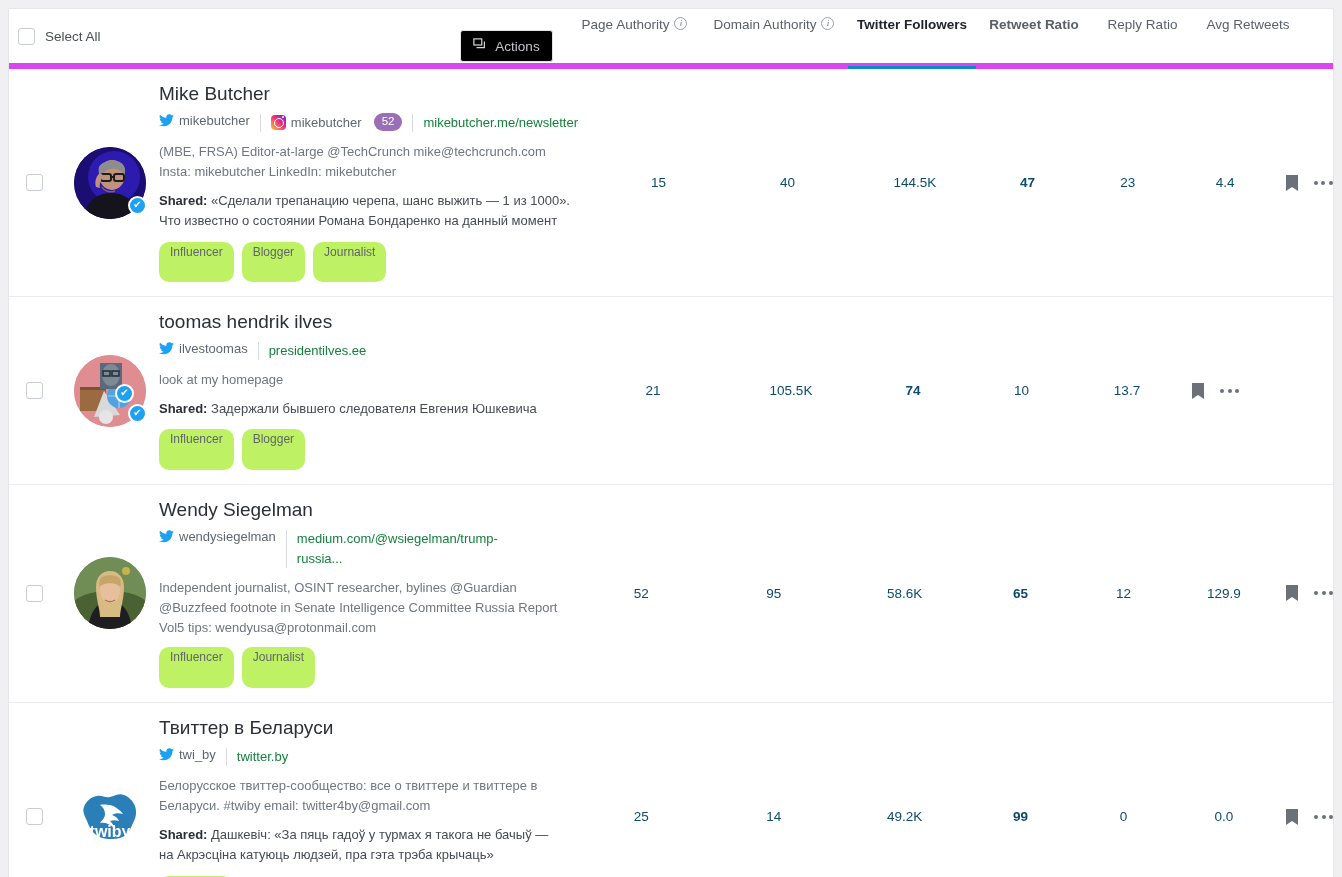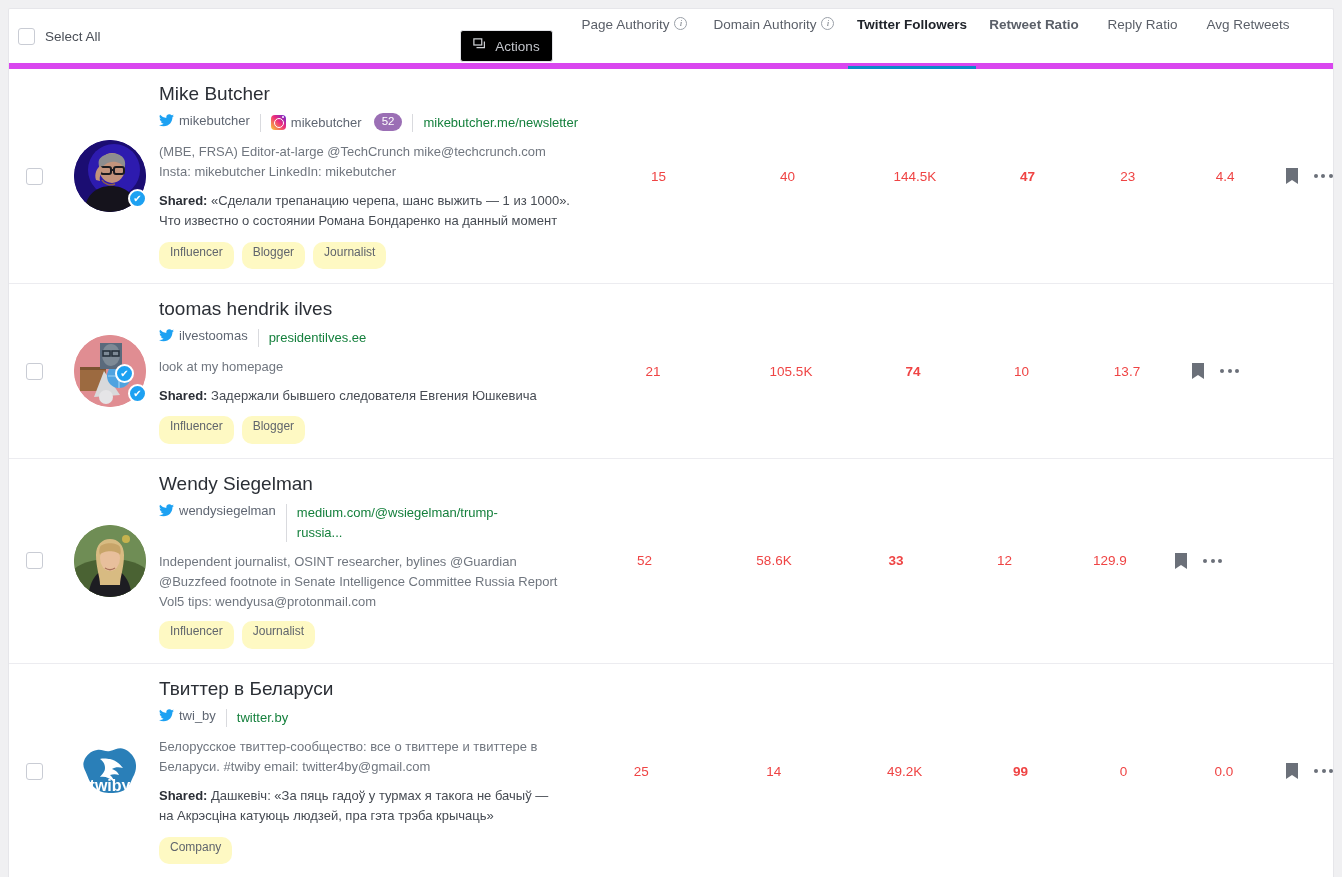--- a/index.html
+++ b/index.html
@@ -260,34 +260,34 @@
   }
   .shared {
     font-size: 13px;
     color: #464b53;
     line-height: 1.55;
     margin-bottom: 10px;
   }
   .shared b { color: #2b2f36; }
   .tags { display: flex; gap: 8px; flex-wrap: wrap; }
   .tag {
-    background: #fef9c3;
+    background: #bef264;
     color: #60656d;
     border-radius: 10px;
     font-size: 12px;
-    padding: 3px 11px 9px 11px;
+    padding: 3px 11px 22px 11px;
     line-height: 1.3;
     white-space: nowrap;
   }
   .num {
     display: flex;
     align-items: center;
     justify-content: center;
     font-size: 13.5px;
-    color: #ef4444;
+    color: #0c4a6e;
   }
   .cell-tools {
     flex: 1;
     display: flex;
     align-items: center;
     justify-content: flex-start;
     gap: 16px;
     padding-left: 10px;
   }
   .bookmark-ico { width: 12px; height: 16px; cursor: pointer; }
@@ -532,22 +532,23 @@
           <span class="hsep"></span>
           <span class="site-link">medium.com/@wsiegelman/trump-russia...</span>
         </div>
         <div class="bio">Independent journalist, OSINT researcher, bylines @Guardian @Buzzfeed footnote in Senate Intelligence Committee Russia Report Vol5 tips: wendyusa@protonmail.com</div>
         <div class="tags">
           <span class="tag">Influencer</span>
           <span class="tag">Journalist</span>
         </div>
       </div>
       <div class="num c-pa">52</div>
+      <div class="num c-da">95</div>
       <div class="num c-tf">58.6K</div>
-      <div class="num c-rr">33</div>
+      <div class="num c-rr">65</div>
       <div class="num c-rp">12</div>
       <div class="num c-ar">129.9</div>
       <div class="cell-tools">
         <span class="bookmark-ico">
           <svg width="12" height="16" viewBox="0 0 12 16">
               <path d="M0 0h12v16l-6-4-6 4z" fill="#6b7079"></path>
             </svg>
         </span>
         <span class="dots">
             <i></i>

